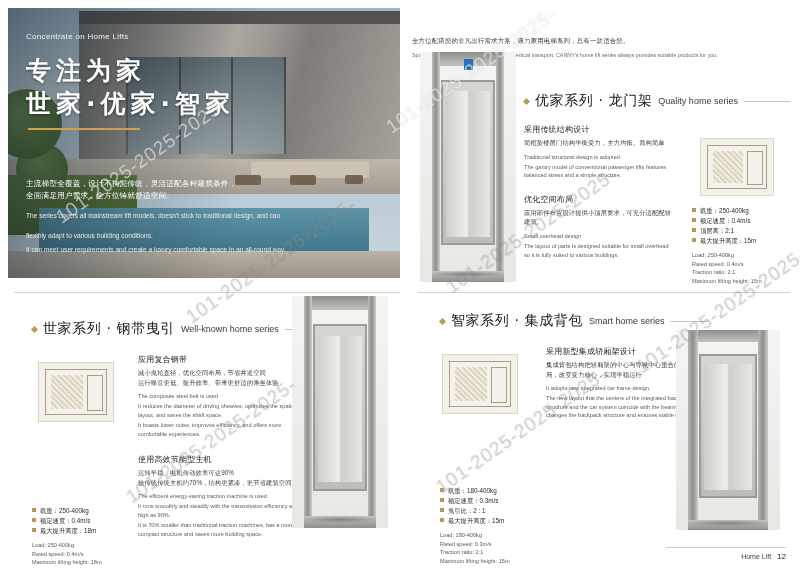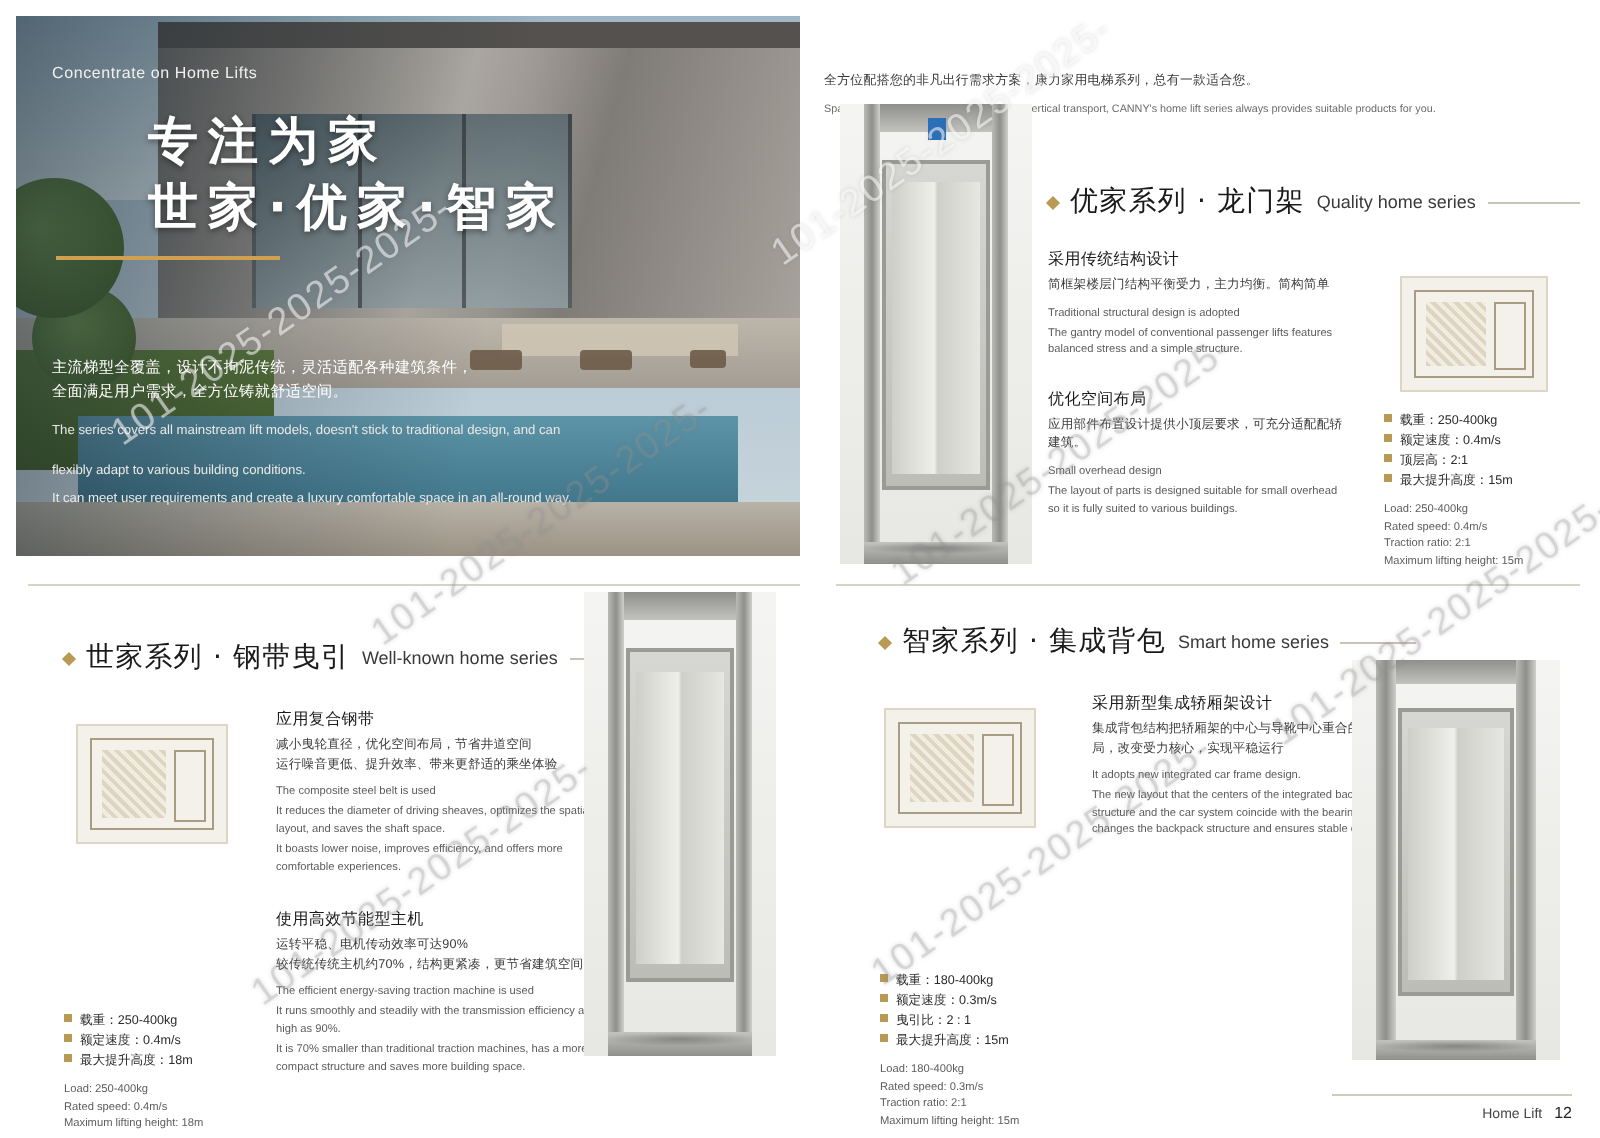--- a/index.html
+++ b/index.html
@@ -89,21 +89,20 @@
     position:absolute;left:0;top:0;width:100%;height:100%;
     background:linear-gradient(100deg,rgba(20,35,45,.55) 0%,rgba(20,35,45,.18) 38%,rgba(0,0,0,0) 60%);
   }
 
   .hero-text{position:absolute;left:26px;top:30px;width:300px;color:#fff;z-index:6;}
   .hero-eyebrow{font-size:8px;line-height:13px;letter-spacing:.3px;color:#f0f0ee;}
   .hero-cn{
     font-size:25px;line-height:31px;margin-top:12px;font-weight:700;
     letter-spacing:5px;text-shadow:0 1px 3px rgba(0,0,0,.45);
     font-family:"DejaVu Sans",sans-serif;
-    margin-left:48px;
   }
   .hero-rule{width:112px;height:2px;background:#cfa04f;margin:9px 0 0 2px;}
 
   .hero-box{
     position:absolute;left:26px;top:178px;width:320px;z-index:6;color:#fff;
   }
   .hero-box .cn{font-size:7.6px;line-height:12px;letter-spacing:.2px;}
   .hero-box .en{font-size:6.6px;line-height:10.5px;margin-top:9px;color:#e9e9e6;}
 
   

